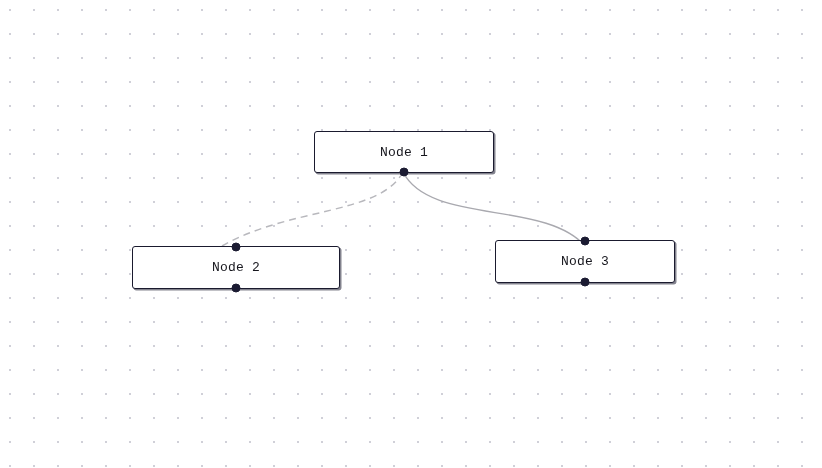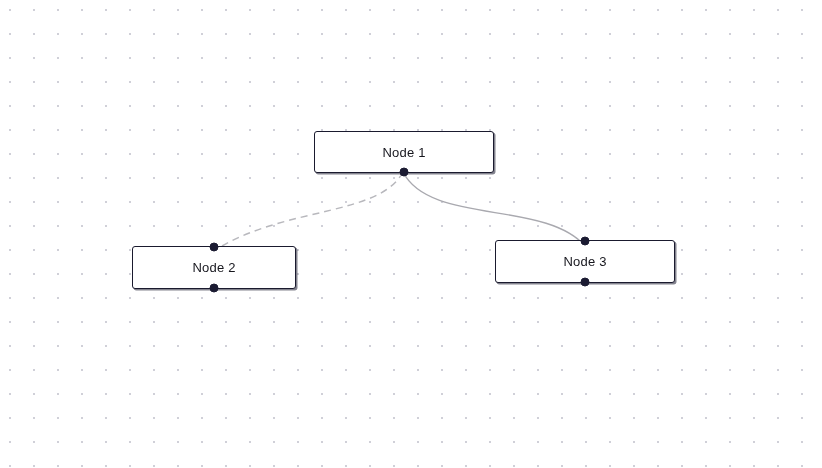--- a/index.html
+++ b/index.html
@@ -18,20 +18,21 @@
     position: relative;
     width: 822px;
     height: 468px;
     box-sizing: border-box;
     background-color: #ffffff;
     background-image: radial-gradient(circle at 1px 1px, #d0d0d8 1px, transparent 1.1px);
     background-size: 24px 24px;
     background-position: 9px 9px;
     border-radius: 6px;
     overflow: hidden;
+    font-family: Liberation Mono, monospace;
   }
 
   #edge-layer {
     position: absolute;
     left: 0;
     top: 0;
     width: 822px;
     height: 468px;
     pointer-events: none;
   }
@@ -77,21 +78,21 @@
   <svg id="edge-layer" viewBox="0 0 822 468" width="822" height="468" xmlns="http://www.w3.org/2000/svg">
     <path fill="none" d="M 403 172 C 380 215 290 207 222 246" stroke="#b8b8bd" stroke-width="1.5" stroke-dasharray="7 5"></path>
     <path fill="none" d="M 403 172 C 430 225 545 200 585 246" stroke="#a9a9af" stroke-width="1.4"></path>
   </svg>
 
   <div class="flow-node" style="left: 314px; top: 131px; width: 180px; height: 42px; border-color: rgb(26, 26, 46); background: rgb(255, 255, 255);">
     <span class="flow-node-label" style="color: rgb(22, 22, 29);">Node 1</span>
     <span class="handle handle-bottom" style="background: rgb(27, 27, 50); border-color: rgb(27, 27, 50); width: 9px; height: 9px;"></span>
   </div>
 
-  <div class="flow-node" style="left: 132px; top: 246px; width: 164px; height: 43px; border-color: rgb(26, 26, 46); background: rgb(255, 255, 255);">
+  <div class="flow-node" style="left: 132px; top: 246px; width: 208px; height: 43px; border-color: rgb(26, 26, 46); background: rgb(255, 255, 255);">
     <span class="flow-node-label" style="color: rgb(22, 22, 29);">Node 2</span>
     <span class="handle handle-top" style="background: rgb(27, 27, 50); border-color: rgb(27, 27, 50); width: 9px; height: 9px;"></span>
     <span class="handle handle-bottom" style="background: rgb(27, 27, 50); border-color: rgb(27, 27, 50); width: 9px; height: 9px;"></span>
   </div>
 
   <div class="flow-node" style="left: 495px; top: 240px; width: 180px; height: 43px; border-color: rgb(26, 26, 46); background: rgb(255, 255, 255);">
     <span class="flow-node-label" style="color: rgb(22, 22, 29);">Node 3</span>
     <span class="handle handle-top" style="background: rgb(27, 27, 50); border-color: rgb(27, 27, 50); width: 9px; height: 9px;"></span>
     <span class="handle handle-bottom" style="background: rgb(27, 27, 50); border-color: rgb(27, 27, 50); width: 9px; height: 9px;"></span>
   </div>

